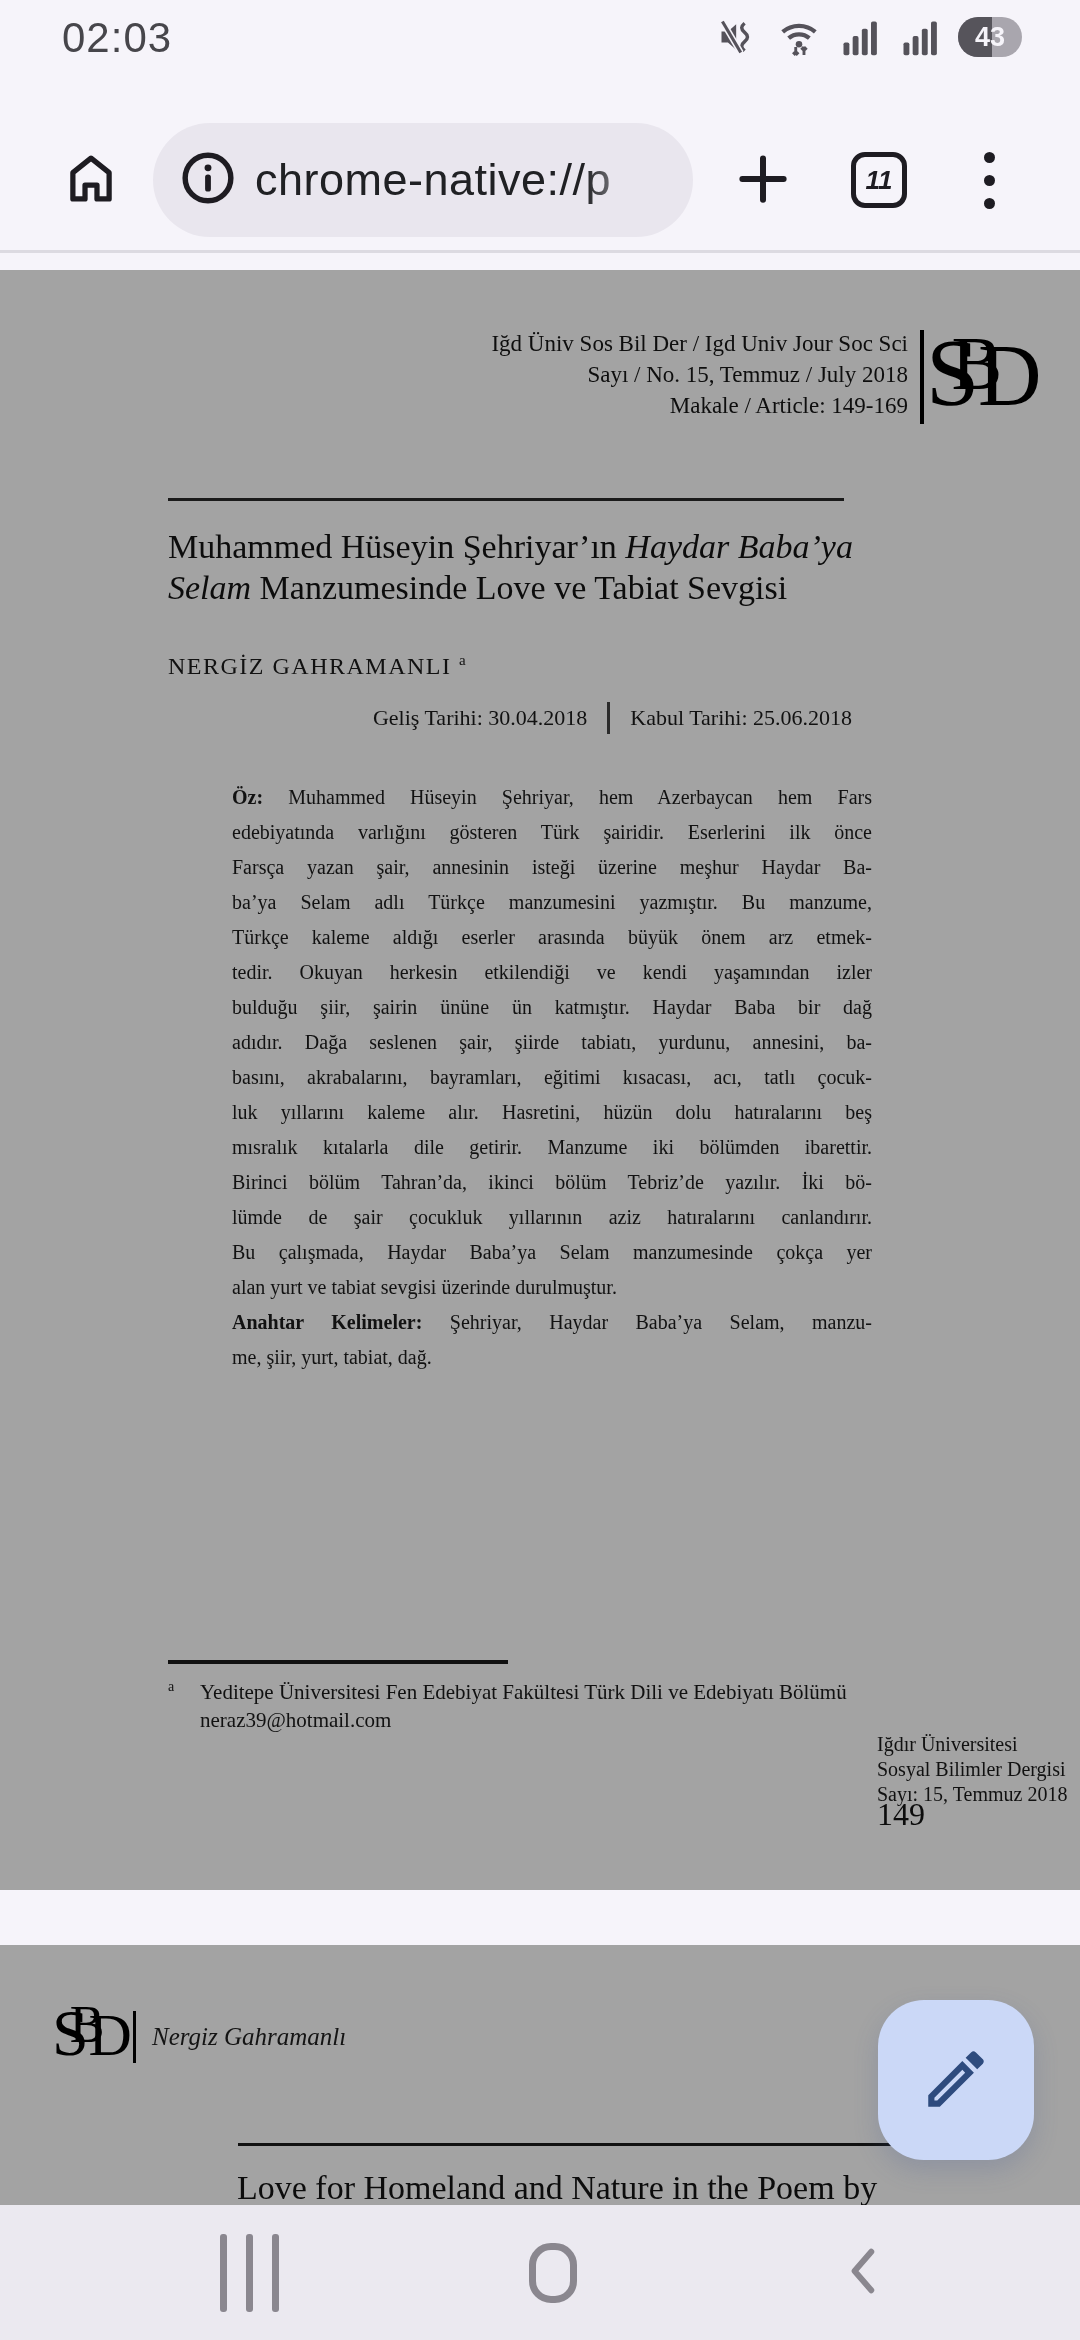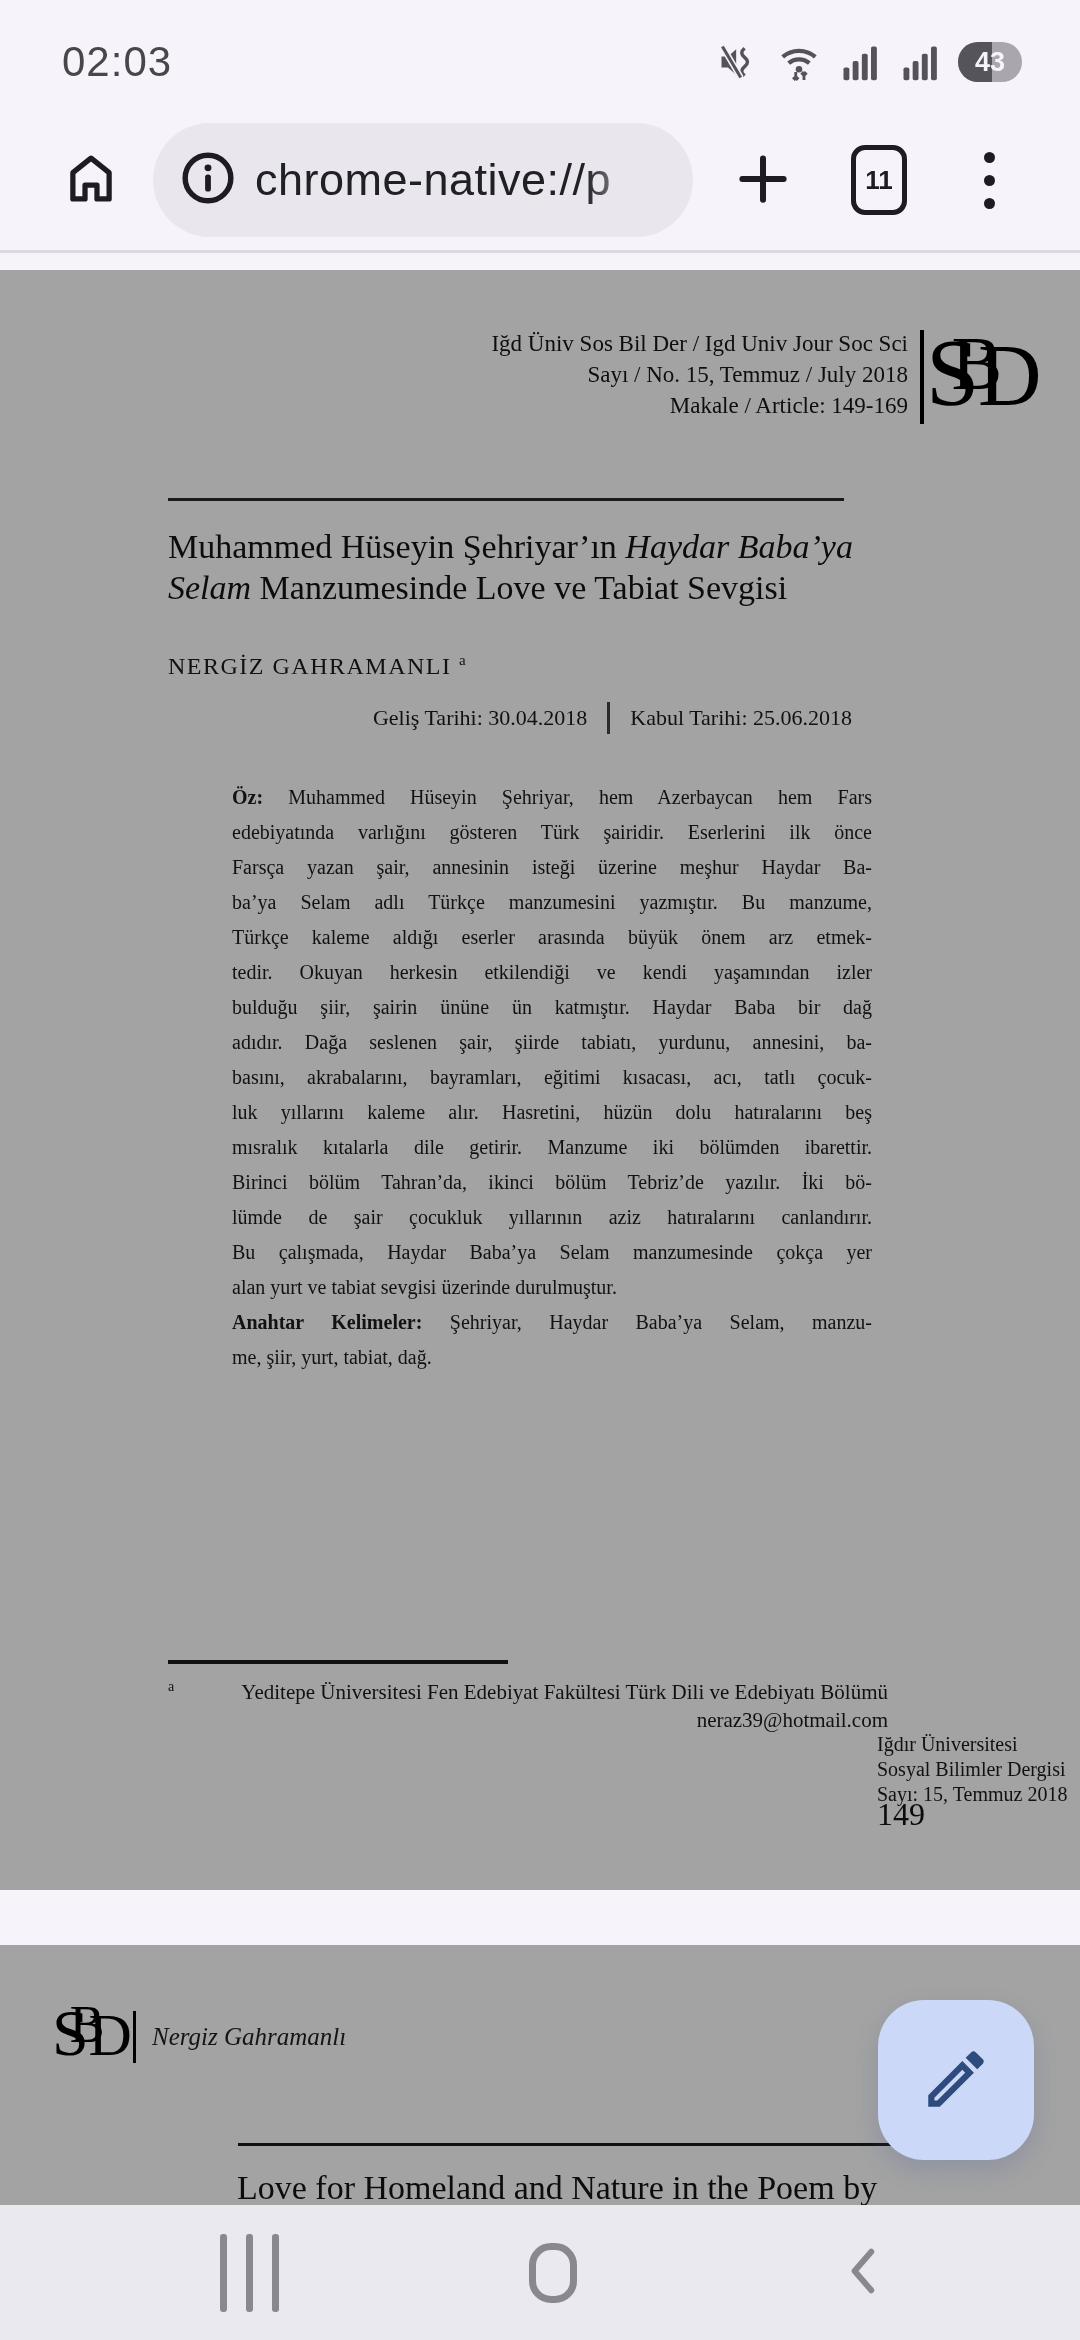--- a/index.html
+++ b/index.html
@@ -3,21 +3,21 @@
 <meta charset="utf-8">
 <style>
   html,body{margin:0;padding:0;background:#ffffff;}
   .screen{
     position:relative;width:1080px;height:2340px;overflow:hidden;
     background:#F6F4FA;font-family:"Liberation Sans",sans-serif;
     -webkit-font-smoothing:antialiased;
   }
   
   .status-bar{position:absolute;top:0;left:0;right:0;height:110px;
-    display:flex;align-items:center;justify-content:space-between;
+    display:flex;align-items:flex-start;justify-content:space-between;
     padding:14px 58px 0 62px;box-sizing:border-box;}
   .time{font-size:42px;font-weight:500;color:#47464B;letter-spacing:1px;}
   .status-icons{display:flex;align-items:center;gap:16px;color:#55525A;}
   .status-icons svg{display:block;}
   .battery{position:relative;width:64px;height:40px;border-radius:20px;
     overflow:hidden;background:#A9A6AE;}
   .battery-fill{position:absolute;left:0;top:0;bottom:0;background:#56545B;}
   .battery-text{position:absolute;inset:0;display:flex;align-items:center;
     justify-content:center;font-size:27px;font-weight:700;color:#F6F4FA;}
   
@@ -26,23 +26,23 @@
   .icon-btn{display:flex;align-items:center;justify-content:center;background:none;border:none;padding:0;}
   .home-btn{width:60px;height:60px;margin-left:4px;}
   .url-pill{margin-left:32px;width:540px;height:114px;border-radius:57px;
     background:#E9E6EE;display:flex;align-items:center;
     padding:0 26px;box-sizing:border-box;gap:18px;}
   .url-text{font-size:45px;color:#202124;letter-spacing:.5px;white-space:nowrap;
     overflow:hidden;flex:1;
     -webkit-mask-image:linear-gradient(90deg,#000 80%,transparent 97%);
     mask-image:linear-gradient(90deg,#000 80%,transparent 97%);}
   .plus-btn{margin-left:38px;width:64px;height:64px;}
-  .tab-btn{margin-left:56px;width:56px;height:70px;border:5px solid #1E1C22;
+  .tab-btn{margin-left:56px;width:56px;height:56px;border:5px solid #1E1C22;
     border-radius:14px;display:flex;align-items:center;justify-content:center;
-    font-size:26px;font-weight:700;color:#1E1C22;box-sizing:border-box;}
+    font-size:26px;font-weight:700;color:#1E1C22;box-sizing:border-box;font-style:italic;}
   .menu-btn{margin-left:62px;width:40px;height:64px;flex-direction:column;gap:12px;}
   .dot{width:11px;height:11px;border-radius:50%;background:#1E1C22;}
   .toolbar-divider{position:absolute;top:250px;left:0;right:0;height:3px;background:#DCDAE1;}
   
   .page{position:absolute;left:0;width:1080px;background:#a3a3a3;color:#101010;
     font-family:"Liberation Serif","DejaVu Serif",serif;}
   .page1{top:270px;height:1620px;}
   .page2{top:1945px;height:260px;overflow:hidden;}
   .j-header{position:absolute;top:58px;right:172px;text-align:right;
     font-size:23px;line-height:31px;color:#0E0E0E;}
@@ -68,21 +68,21 @@
     align-items:center;gap:20px;font-size:22px;color:#111;}
   .date-sep{width:3px;height:32px;background:#2b2b2b;}
   .abstract{position:absolute;left:232px;top:510px;width:640px;
     font-size:20px;color:#121212;}
   .abs-line{height:35px;line-height:35px;text-align:justify;text-align-last:justify;overflow:hidden;}
   .abs-line.end{text-align-last:left;font-family:Liberation Serif, serif;}
   .fn-rule{position:absolute;left:168px;top:1390px;width:340px;height:4px;background:#111;}
   .footnote{position:absolute;left:168px;top:1408px;width:720px;
     font-size:21px;line-height:28px;color:#111;}
   .fn-marker{position:absolute;left:0;top:-5px;font-size:14px;}
-  .fn-body{margin-left:32px;text-align:right;}
+  .fn-body{margin-left:32px;}
   .j-footer{position:absolute;left:877px;top:1462px;font-size:20px;line-height:25px;color:#111;}
   .page-num{position:absolute;left:877px;top:1526px;font-size:32px;color:#0c0c0c;}
   
   .logo2{position:absolute;left:52px;top:62px;}
   .j-vbar2{position:absolute;left:133px;top:66px;width:3px;height:52px;background:#000;}
   .running-author{position:absolute;left:152px;top:78px;font-size:25px;font-style:italic;color:#141414;}
   .rule2{position:absolute;left:238px;top:198px;width:664px;height:3px;background:#111;}
   .eng-title{position:absolute;left:237px;top:224px;width:820px;font-size:34px;
     color:#0C0C0C;white-space:nowrap;}
   

